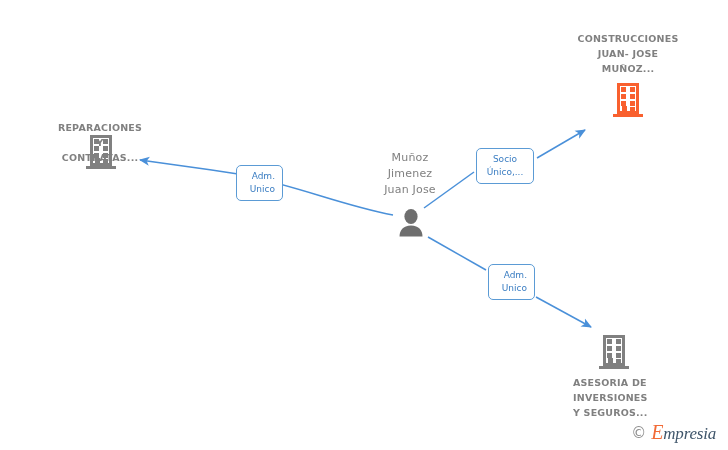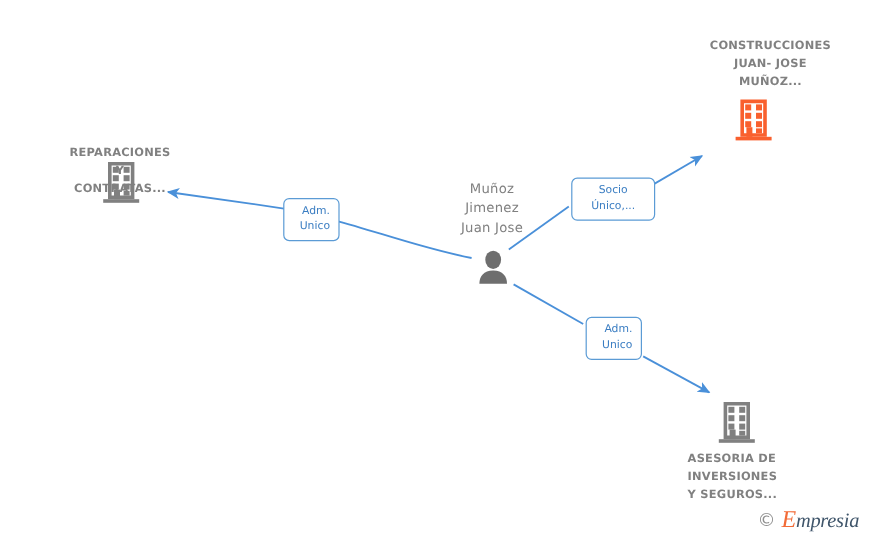--- a/index.html
+++ b/index.html
@@ -134,21 +134,21 @@
         <rect x="18" y="13" width="5" height="5"></rect>
         <rect x="9" y="20" width="5" height="5"></rect>
         <rect x="18" y="20" width="5" height="5"></rect>
         <rect x="18" y="26" width="5" height="4"></rect>
         <rect x="10" y="25" width="5" height="8"></rect>
         <rect x="1" y="33" width="30" height="3"></rect>
       </g>
     </svg>
   </div>
 
-  <div class="node-label company" style="left:567px; top:31px; width:150px; text-align:center;">CONSTRUCCIONES
+  <div class="node-label company" style="left:553px; top:31px; width:150px; text-align:center;">CONSTRUCCIONES
 JUAN- JOSE
 MUÑOZ...</div>
 
   <div class="node-icon" style="left:612px; top:81px;">
     <svg width="32" height="38" viewBox="0 0 32 38" xmlns="http://www.w3.org/2000/svg">
       <g fill="#f9602e">
         <path d="M5 2 h22 v31 h-22 z M8 5 v25 h16 v-25 z"></path>
         <rect x="9" y="6" width="5" height="5"></rect>
         <rect x="18" y="6" width="5" height="5"></rect>
         <rect x="9" y="13" width="5" height="5"></rect>
@@ -192,21 +192,21 @@
       <g fill="#6e6e6e">
         <ellipse cx="15" cy="8.5" rx="6.6" ry="7.6"></ellipse>
         <path d="M15 17.5 c -8 0 -11.5 5 -11.5 11 h23 c 0 -6 -3.5 -11 -11.5 -11 z"></path>
       </g>
     </svg>
   </div>
 
   <div class="edge-label" style="left:236px; top:165px; width:47px;">Adm.
 Unico</div>
 
-  <div class="edge-label centered" style="left:476px; top:148px; width:70px;">Socio
+  <div class="edge-label centered" style="left:476px; top:148px; width:58px;">Socio
 Único,...</div>
 
   <div class="edge-label" style="left:488px; top:264px; width:47px;">Adm.
 Unico</div>
 
   <div id="watermark">
     <span class="copy">©</span>
     <span class="brand"><span class="cap">E</span><span>mpresia</span></span>
   </div>
 

